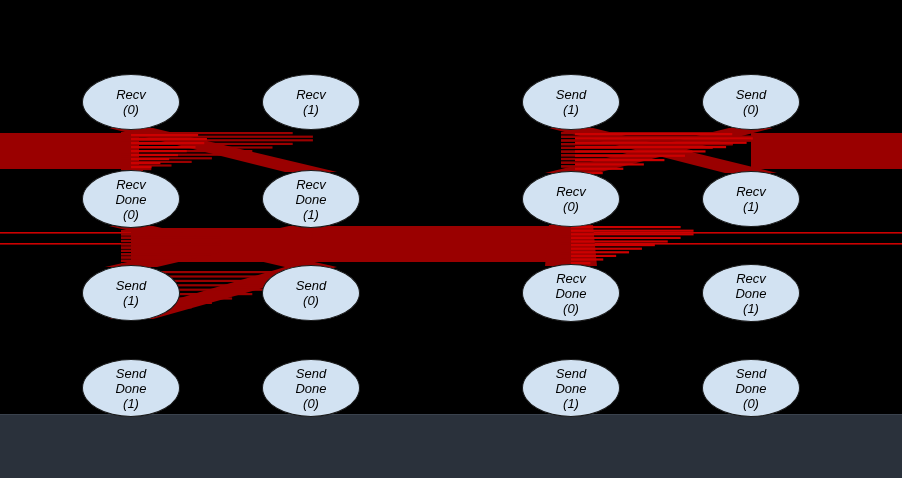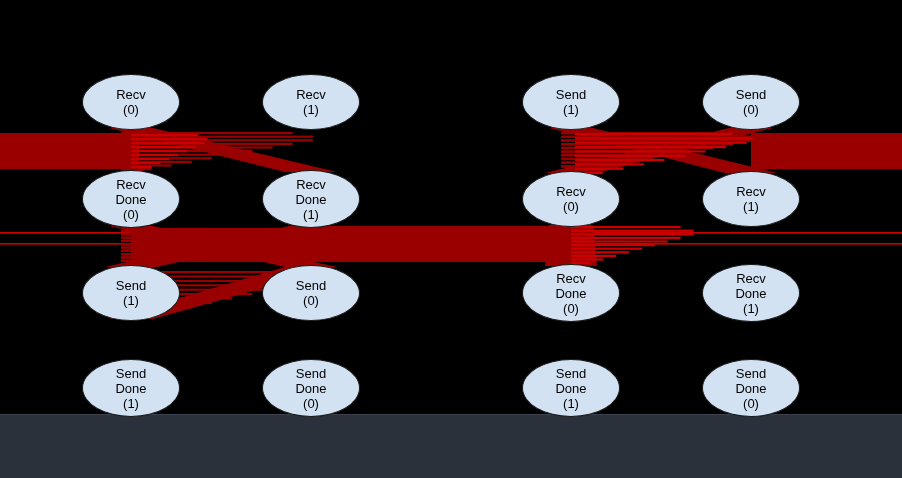--- a/index.html
+++ b/index.html
@@ -39,20 +39,21 @@
     flex-direction: column;
     align-items: center;
     justify-content: center;
     color: #000000;
     font-size: 13px;
     line-height: 15px;
     text-align: center;
     box-sizing: border-box;
     z-index: 30;
     letter-spacing: 0px;
+    font-style: italic;
   }
   .node .ln { display: block; white-space: nowrap; }
   svg.edges {
     position: absolute;
     left: 0; top: 0;
     z-index: 10;
     overflow: visible;
   }
 </style>
 </head>

